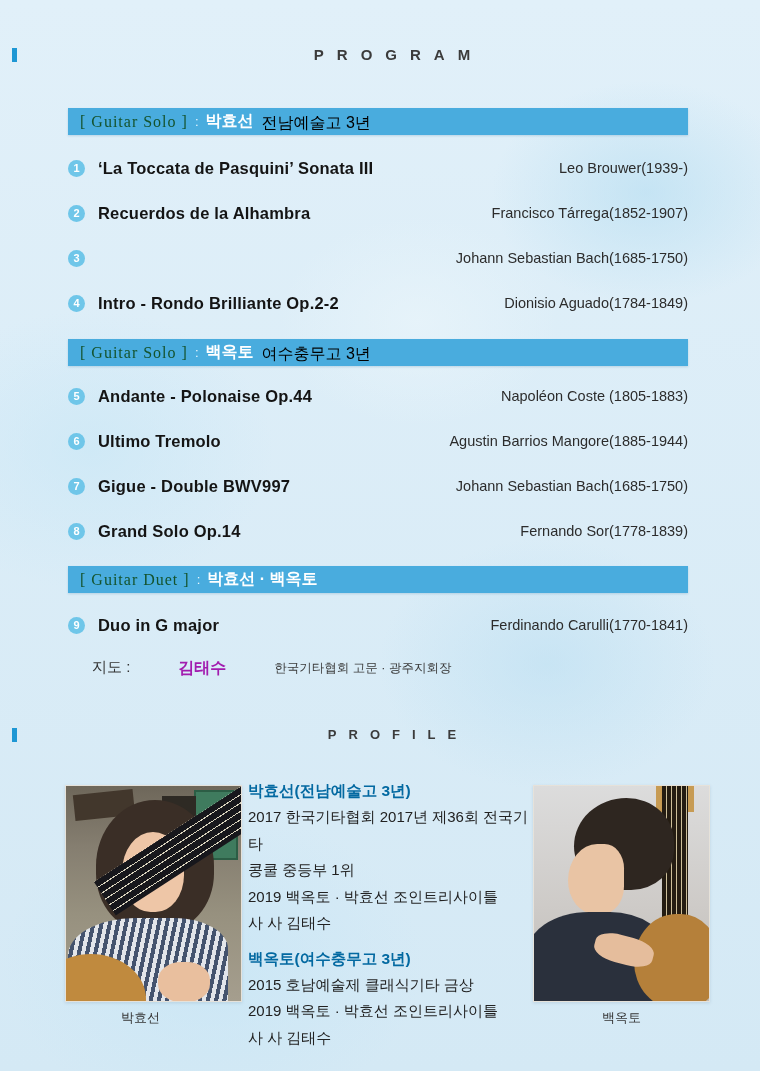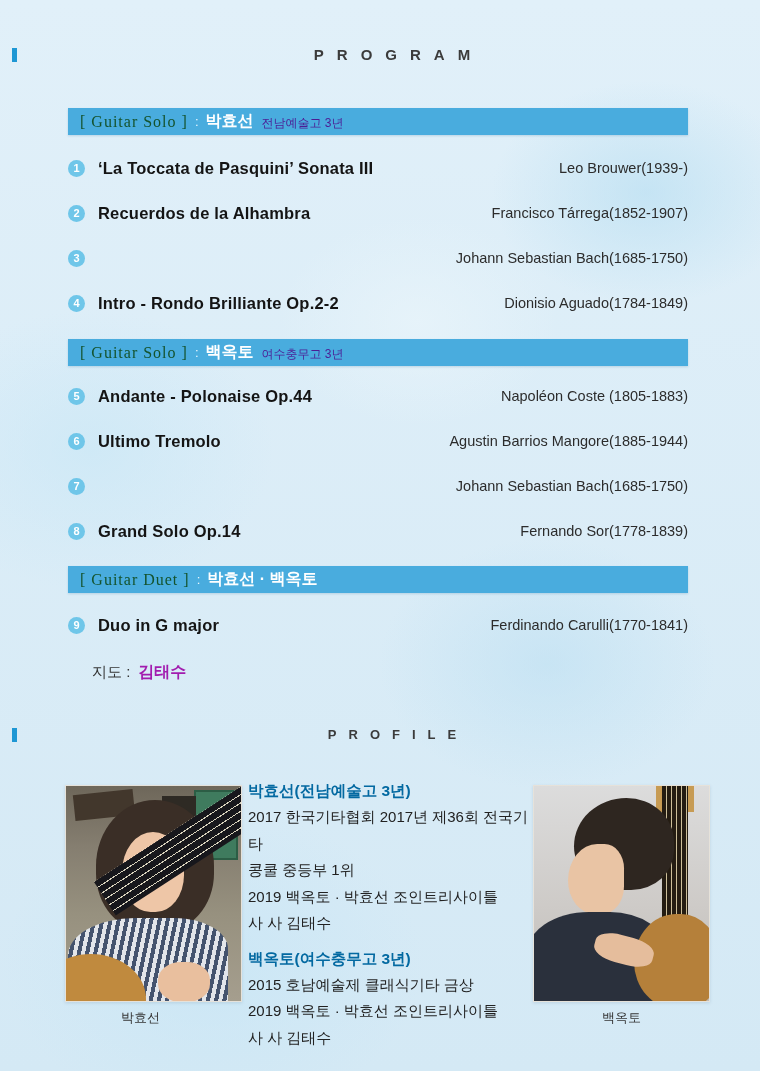--- a/index.html
+++ b/index.html
@@ -29,40 +29,40 @@
   #profile-header .hdr-text{font-size:13px;letter-spacing:12px;text-indent:12px;}
   
   .section-bar{
     left:68px;width:620px;height:27px;background:#49acde;color:#fff;
     display:flex;align-items:center;padding-left:12px;box-sizing:border-box;
     box-shadow:0 1px 2px rgba(70,130,170,.25);
   }
   .section-label{font-family:"Liberation Serif",serif;font-size:16px;color:#14532d;letter-spacing:1px;}
   .section-sep{font-size:13px;margin:0 7px;color:#eaf7ff;}
   .section-performer{font-weight:bold;font-size:16px;}
-  .section-affiliation{font-size:12px;margin-left:8px;padding-top:3px;color:#4c1d95;}
+  .section-affiliation{font-size:16px;margin-left:8px;padding-top:3px;color:#000000;}
   #section-bar-1{top:108px;}
   #section-bar-2{top:339px;}
   #section-bar-3{top:566px;align-items:center;}
   
   .prog-row{
     left:68px;width:620px;height:30px;display:flex;align-items:center;
   }
   .num-badge{
     width:17px;height:17px;border-radius:50%;background:#6fc6e9;color:#fff;
     font-size:11px;font-weight:bold;display:flex;align-items:center;justify-content:center;
     margin-right:13px;flex:0 0 auto;
   }
   .piece-title{font-weight:bold;font-size:16.5px;color:#141414;letter-spacing:.2px;}
   .composer{margin-left:auto;font-size:14.5px;color:#2c2c2c;}
   #row-1{top:153px;} #row-2{top:198px;} #row-3{top:243px;} #row-4{top:288px;}
   #row-5{top:381px;} #row-6{top:426px;} #row-7{top:471px;} #row-8{top:516px;}
   #row-9{top:610px;}
   
-  #instructor{top:658px;left:92px;height:28px;display:flex;align-items:center;font-size:15px;color:#333;}
+  #instructor{top:658px;left:92px;height:28px;display:flex;font-size:15px;color:#333;gap:40px;}
   #instructor .inst-name{font-weight:bold;font-size:16px;color:#a21caf;margin:0 8px 0 8px;}
   #instructor .inst-title{font-size:12.5px;color:#3a3a3a;padding-top:2px;}
   
   .photo{
     top:785px;width:177px;height:217px;border:1px solid #e6e2da;box-sizing:border-box;
     overflow:hidden;background:#9a9488;box-shadow:0 1px 3px rgba(90,120,150,.2);
   }
   #photo-1{left:65px;}
   #photo-2{left:533px;}
   .photo .part{position:absolute;}
@@ -146,20 +146,21 @@
   <span class="piece-title">Andante - Polonaise Op.44</span>
   <span class="composer">Napoléon Coste (1805-1883)</span>
 </div>
 <div class="abs prog-row" id="row-6">
   <span class="num-badge">6</span>
   <span class="piece-title">Ultimo Tremolo</span>
   <span class="composer">Agustin Barrios Mangore(1885-1944)</span>
 </div>
 <div class="abs prog-row" id="row-7">
   <span class="num-badge">7</span>
+  <span class="piece-title">Gigue - Double BWV997</span>
   <span class="composer">Johann Sebastian Bach(1685-1750)</span>
 </div>
 <div class="abs prog-row" id="row-8">
   <span class="num-badge">8</span>
   <span class="piece-title">Grand Solo Op.14</span>
   <span class="composer">Fernando Sor(1778-1839)</span>
 </div>
 
 <div class="abs section-bar" id="section-bar-3">
   <span class="section-label">[ Guitar Duet ]</span>
@@ -169,20 +170,21 @@
 
 <div class="abs prog-row" id="row-9">
   <span class="num-badge">9</span>
   <span class="piece-title">Duo in G major</span>
   <span class="composer">Ferdinando Carulli(1770-1841)</span>
 </div>
 
 <div class="abs" id="instructor">
   <span>지도 :</span>
   <span class="inst-name">김태수</span>
+  <span class="inst-title">한국기타협회 고문 · 광주지회장</span>
 </div>
 
 <div class="abs big-header" id="profile-header">
   <span class="accent-bar"></span>
   <span class="hdr-text">PROFILE</span>
   <span class="accent-bar"></span>
 </div>
 
 <div class="abs photo" id="photo-1">
   <div class="part shelf-a"></div>

